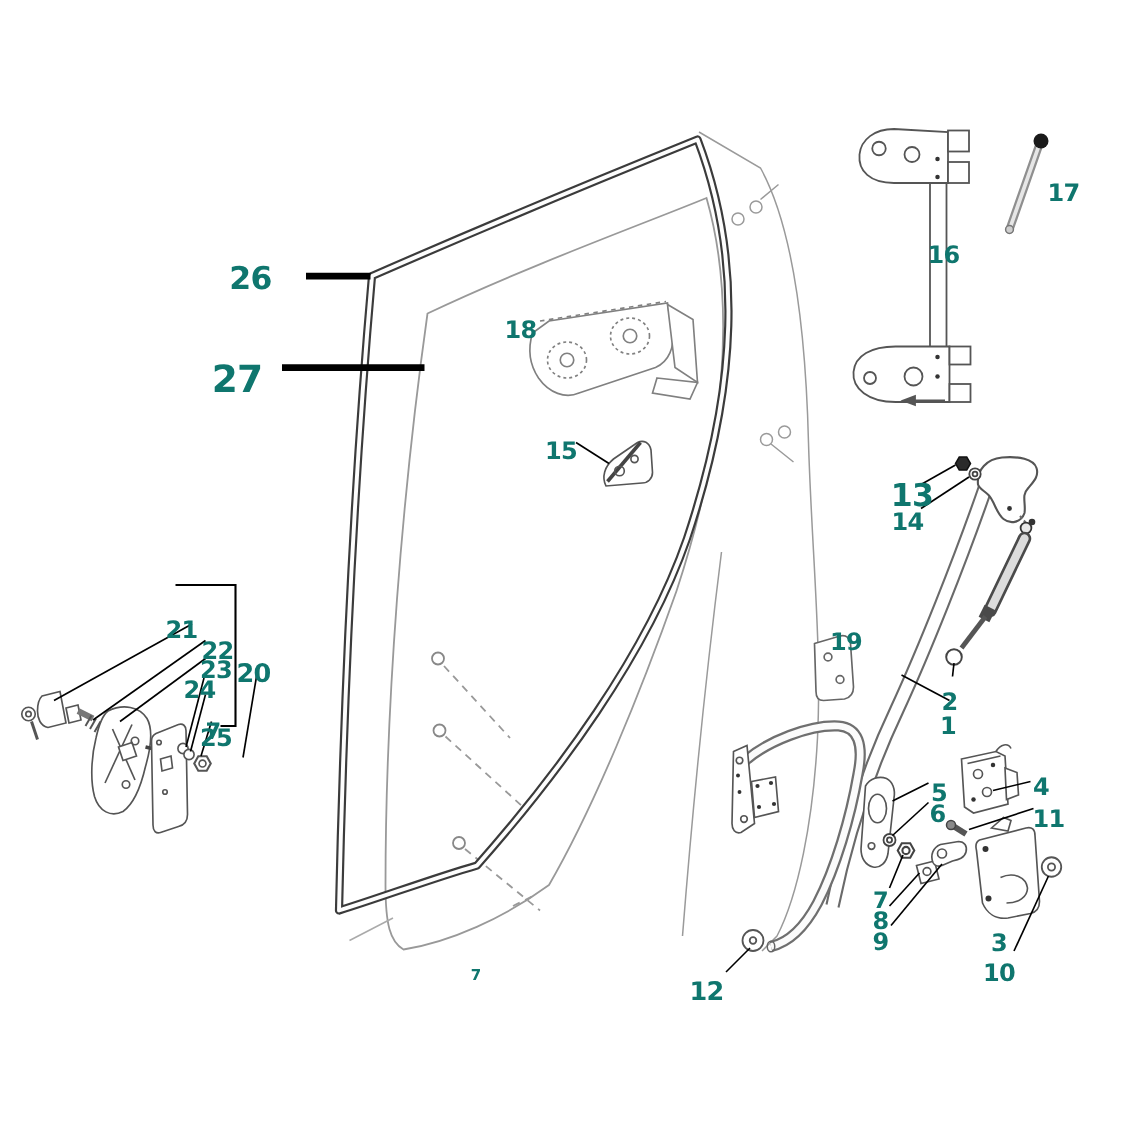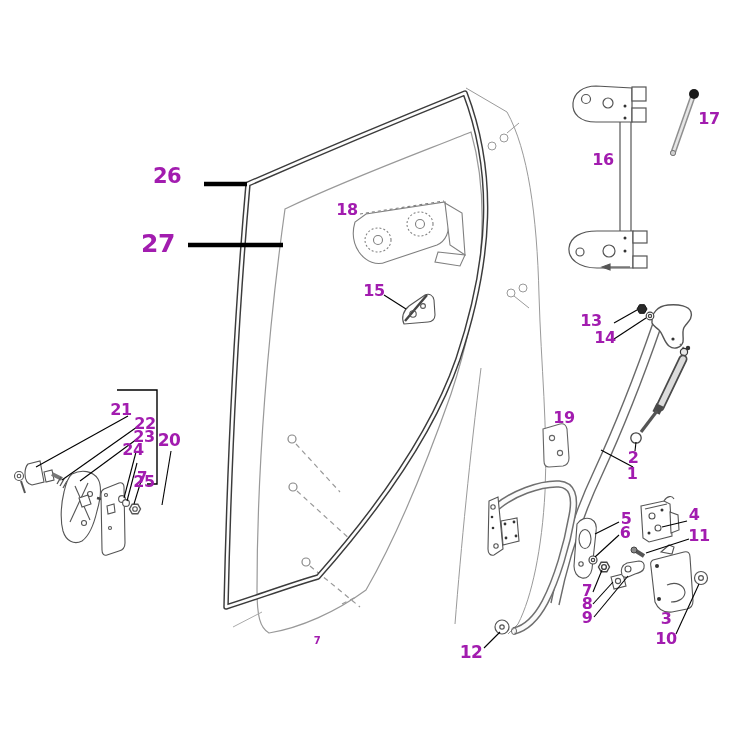--- a/index.html
+++ b/index.html
@@ -1,21 +1,21 @@
 <!DOCTYPE html>
 <html><head>
 <meta charset="utf-8">
 <style>
   html,body{margin:0;padding:0;background:#fff;}
   .stage{position:relative;width:750px;height:750px;background:#ffffff;overflow:hidden;
          font-family:"DejaVu Sans","Liberation Sans",sans-serif;}
   .stage svg{position:absolute;left:0;top:0;}
   #labels{position:absolute;left:0;top:0;width:750px;height:750px;pointer-events:none;}
-  .part-label{position:absolute;transform:translate(-50%,-50%);font-weight:bold;color:#a21caf;
-              line-height:1;letter-spacing:-0.5px;white-space:nowrap;}
+  .part-label{position:absolute;transform:translate(-50%,-50%);font-weight:bold;color:#0f766e;
+              line-height:1;letter-spacing:-0.5px;white-space:nowrap;margin-top:10px;}
 </style>
 </head>
 <body>
 
 <div class="stage">
 <svg id="art" width="750" height="750" viewBox="0 0 750 750">
 
   <g fill="none" stroke="#9a9a9a" stroke-width="1">
     <path d="M 466,88 L 507,112 C 528,150 537,215 539,295 C 541,365 548,430 545,492 C 542,548 532,597 518,624 L 508,634"></path>
     <path d="M 481,368 C 470,455 461,548 455,624"></path>
@@ -248,23 +248,23 @@
         <line x1="676" y1="634" x2="699" y2="584" stroke="#000000" stroke-width="1.1"></line>
         <line x1="484" y1="648" x2="500" y2="632" stroke="#000000" stroke-width="1.1"></line>
       </g>
 </svg>
 
 <div id="labels">
       <span class="part-label" style="left: 167px; top: 176px; font-size: 21px;">26</span>
       <span class="part-label" style="left: 158px; top: 243px; font-size: 25px;">27</span>
       <span class="part-label" style="left: 347px; top: 210px; font-size: 16px;">18</span>
       <span class="part-label" style="left: 374px; top: 291px; font-size: 16px; text-align: center;">15</span>
-      <span class="part-label" style="left: 603px; top: 160px; font-size: 16px;">16</span>
+      <span class="part-label" style="left: 629px; top: 160px; font-size: 16px;">16</span>
       <span class="part-label" style="left: 709px; top: 119px; font-size: 16px;">17</span>
-      <span class="part-label" style="left: 591px; top: 321px; font-size: 16px;">13</span>
+      <span class="part-label" style="left: 608px; top: 321px; font-size: 21px;">13</span>
       <span class="part-label" style="left: 605px; top: 338px; font-size: 16px;">14</span>
       <span class="part-label" style="left: 564px; top: 418px; font-size: 16px;">19</span>
       <span class="part-label" style="left: 633px; top: 458px; font-size: 16px;">2</span>
       <span class="part-label" style="left: 632px; top: 474px; font-size: 16px;">1</span>
       <span class="part-label" style="left: 121px; top: 410px; font-size: 16px;">21</span>
       <span class="part-label" style="left: 145px; top: 424px; font-size: 16px;">22</span>
       <span class="part-label" style="left: 144px; top: 437px; font-size: 16px;">23</span>
       <span class="part-label" style="left: 133px; top: 450px; font-size: 16px;">24</span>
       <span class="part-label" style="left: 144px; top: 482px; font-size: 16px;">25</span>
       <span class="part-label" style="left: 142px; top: 478px; font-size: 15px;">7</span>

